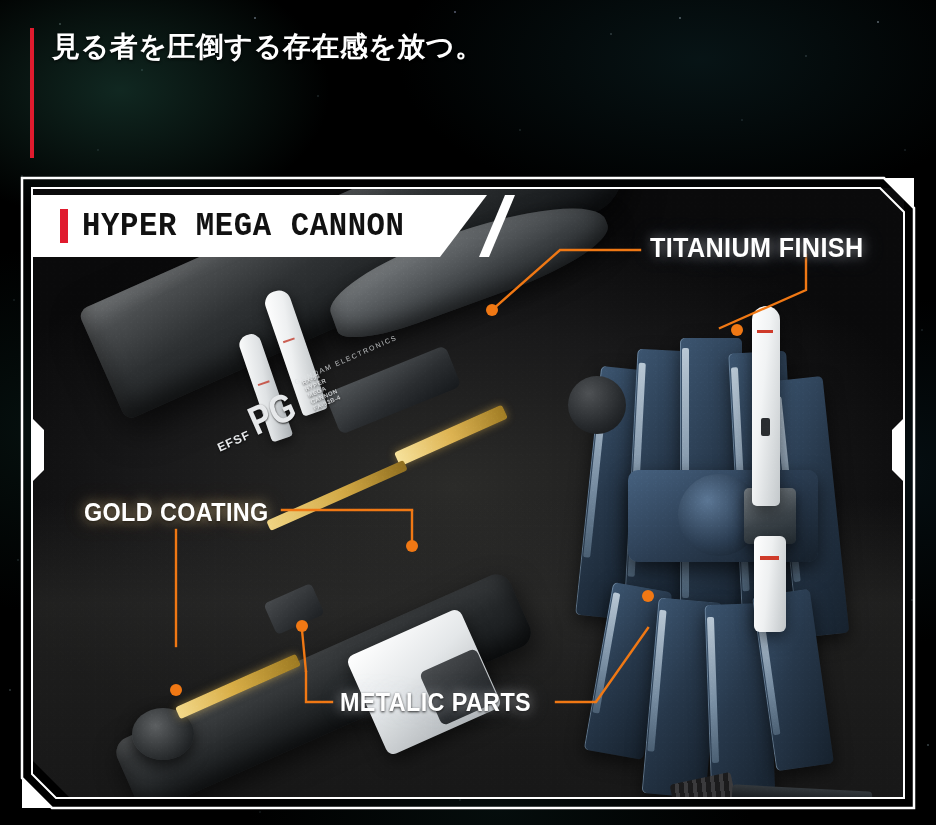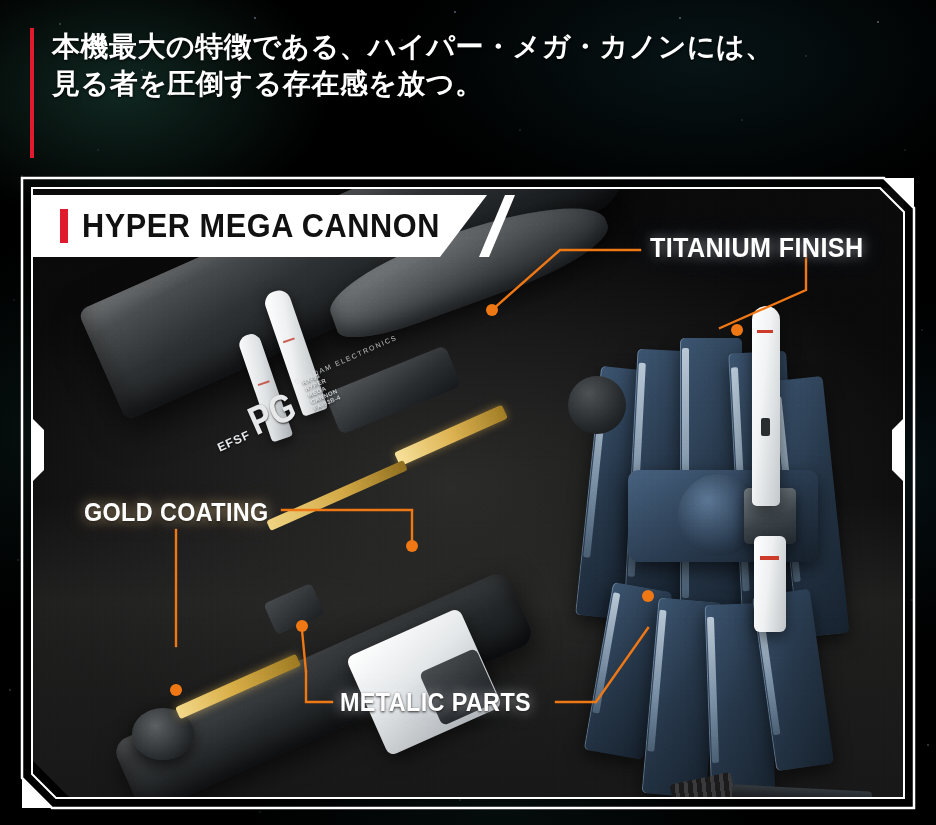--- a/index.html
+++ b/index.html
@@ -92,21 +92,21 @@
       radial-gradient(1px 1px at 55% 35%, rgba(255,255,255,.14), transparent),
       radial-gradient(1px 1px at 75% 70%, rgba(255,255,255,.1), transparent),
       radial-gradient(1px 1px at 88% 25%, rgba(255,255,255,.12), transparent),
       radial-gradient(1px 1px at 45% 85%, rgba(255,255,255,.1), transparent);
     background-size:7px 7px, 9px 9px, 6px 6px, 11px 11px, 8px 8px, 10px 10px;
   }
 
   
   #title-tab{
     position:absolute; left:32px; top:195px; height:62px; z-index:7;
-    display:flex; align-items:center;
+    display:flex; align-items:center;font-family:Liberation Mono, monospace;
   }
   .tab-plate{
     position:relative; height:62px; width:455px; background:#fff;
     -webkit-clip-path:polygon(0 0, 455px 0, 408px 100%, 0 100%);
     clip-path:polygon(0 0, 455px 0, 408px 100%, 0 100%);
     display:flex; align-items:center;
   }
   .tab-redbar{ width:8px; height:34px; background:#E01B2E; margin-left:28px; flex:0 0 8px; }
   .tab-title{
     margin-left:14px; color:#111; font-weight:bold; font-size:33px;
@@ -301,21 +301,20 @@
 <body>
 
 <div id="page">
 
   <div class="starfield"></div>
   <div class="stars"></div>
 
   <div id="headline">
     <div class="accent-bar"></div>
     <div class="headline-lines">
-      <div class="hl">本機最大の特徴である、ハイパー・メガ・カノンには、</div>
       <div class="hl">見る者を圧倒する存在感を放つ。</div>
     </div>
   </div>
 
   <div id="photo">
     <div class="floor"></div>
 
     <div class="pp bp bp-l1">
         <span class="edge-hl" style="left:2px;top:12px;height:180px;"></span>
       </div>

